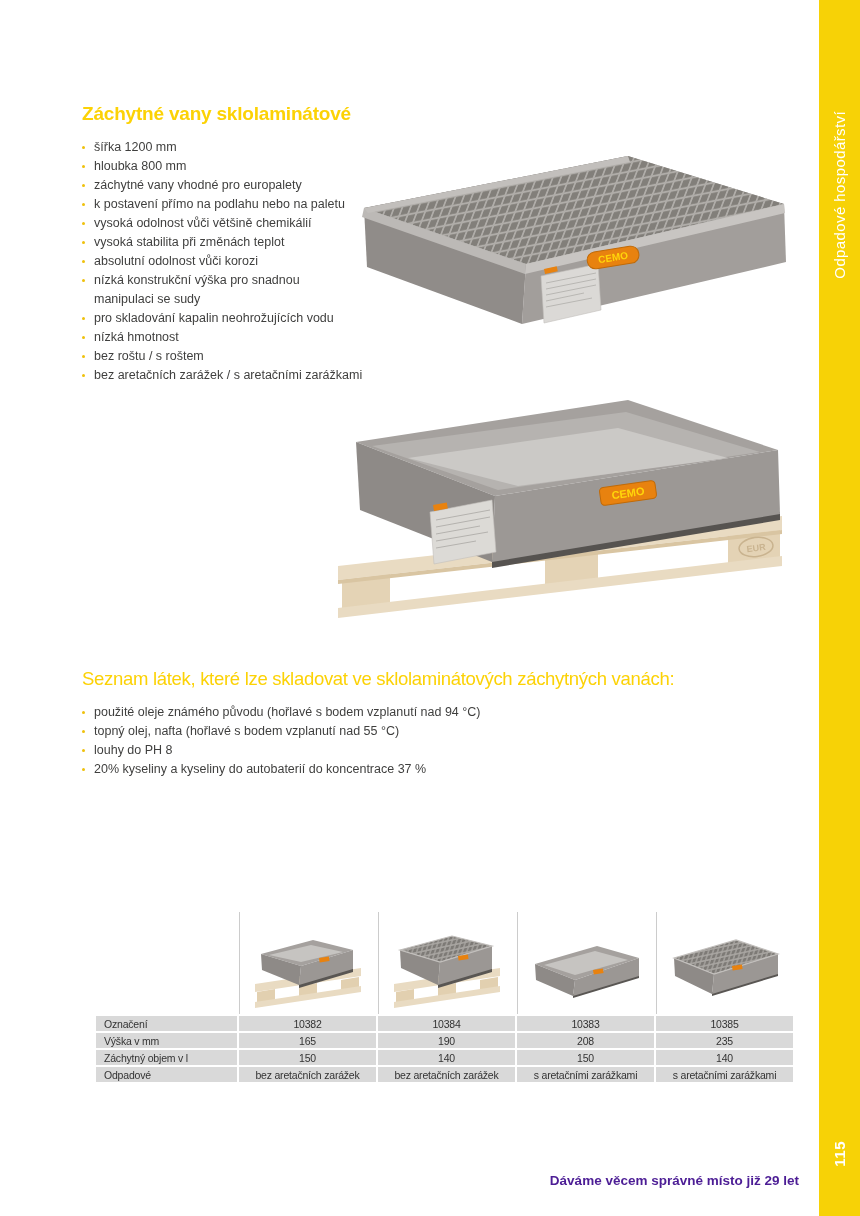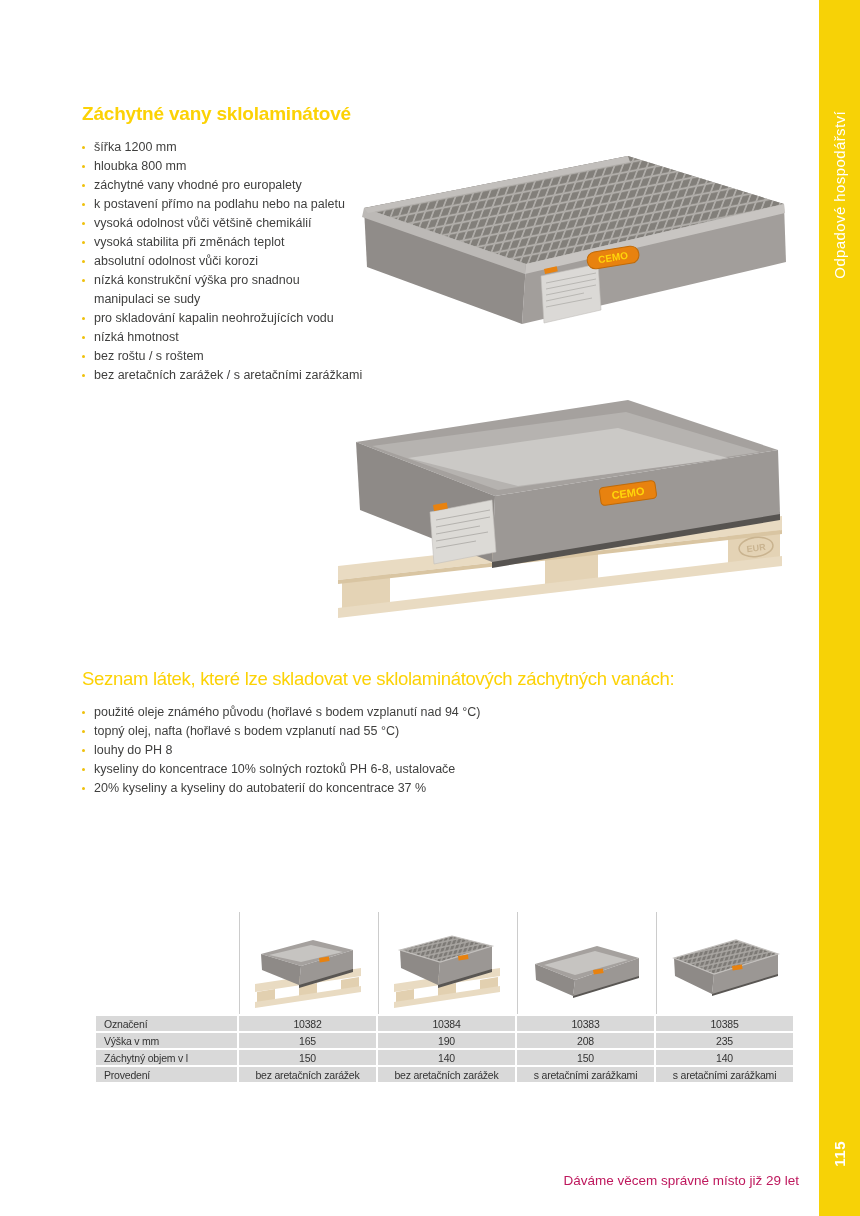--- a/index.html
+++ b/index.html
@@ -36,21 +36,21 @@
   .ptable{position:absolute;left:96px;top:912px;width:698px;}
   .grid{display:grid;grid-template-columns:141px 137px 137px 137px 137px;column-gap:2px;}
   .thumbs{height:102px;}
   .thumb-cell{border-left:1px solid #cccccc;display:flex;align-items:flex-end;justify-content:center;padding-bottom:2px;}
   .trow{margin-top:2px;}
   .tcell{background:#d9d9d9;height:15px;font-size:10.5px;letter-spacing:-.2px;color:#333;
          display:flex;align-items:center;justify-content:center;}
   .tcell.lbl{justify-content:flex-start;padding-left:8px;}
   .tcell.price{font-weight:700;}
 
-  .footer-tagline{position:absolute;top:1173px;right:61px;font-size:13.5px;font-weight:400;color:#be185d;}
+  .footer-tagline{position:absolute;top:1173px;right:61px;font-size:13.5px;font-weight:700;color:#4c1d95;}
 </style>
 </head>
 <body>
 
 <div class="page">
 
   <svg width="0" height="0" style="position:absolute">
     <defs>
       <pattern id="grateP" width="9" height="9" patternUnits="userSpaceOnUse" patternTransform="rotate(-11) skewX(-32)">
         <rect width="9" height="9" fill="#b0ada9"></rect>
@@ -195,24 +195,20 @@
         <span class="dot"></span>
         <span class="btext">použité oleje známého původu (hořlavé s bodem vzplanutí nad 94 °C)</span>
       </li>
         <li>
         <span class="dot"></span>
         <span class="btext">topný olej, nafta (hořlavé s bodem vzplanutí nad 55 °C)</span>
       </li>
         <li>
         <span class="dot"></span>
         <span class="btext">louhy do PH 8</span>
-      </li>
-        <li>
-        <span class="dot"></span>
-        <span class="btext">kyseliny do koncentrace 10% solných roztoků PH 6-8, ustalovače</span>
       </li>
         <li>
         <span class="dot"></span>
         <span class="btext">20% kyseliny a kyseliny do autobaterií do koncentrace 37 %</span>
       </li>
       </ul>
   </section>
 
   <div class="ptable">
     <div class="grid thumbs">
@@ -284,21 +280,21 @@
       <div class="tcell">235</div>
     </div>
     <div class="grid trow">
       <div class="tcell lbl">Záchytný objem v l</div>
       <div class="tcell">150</div>
       <div class="tcell">140</div>
       <div class="tcell">150</div>
       <div class="tcell">140</div>
     </div>
     <div class="grid trow">
-      <div class="tcell lbl">Provedení</div>
+      <div class="tcell lbl">Odpadové</div>
       <div class="tcell">bez aretačních zarážek</div>
       <div class="tcell">bez aretačních zarážek</div>
       <div class="tcell">s aretačními zarážkami</div>
       <div class="tcell">s aretačními zarážkami</div>
     </div>
   </div>
 
   <div class="footer-tagline">Dáváme věcem správné místo již 29 let</div>
 
 </div>

